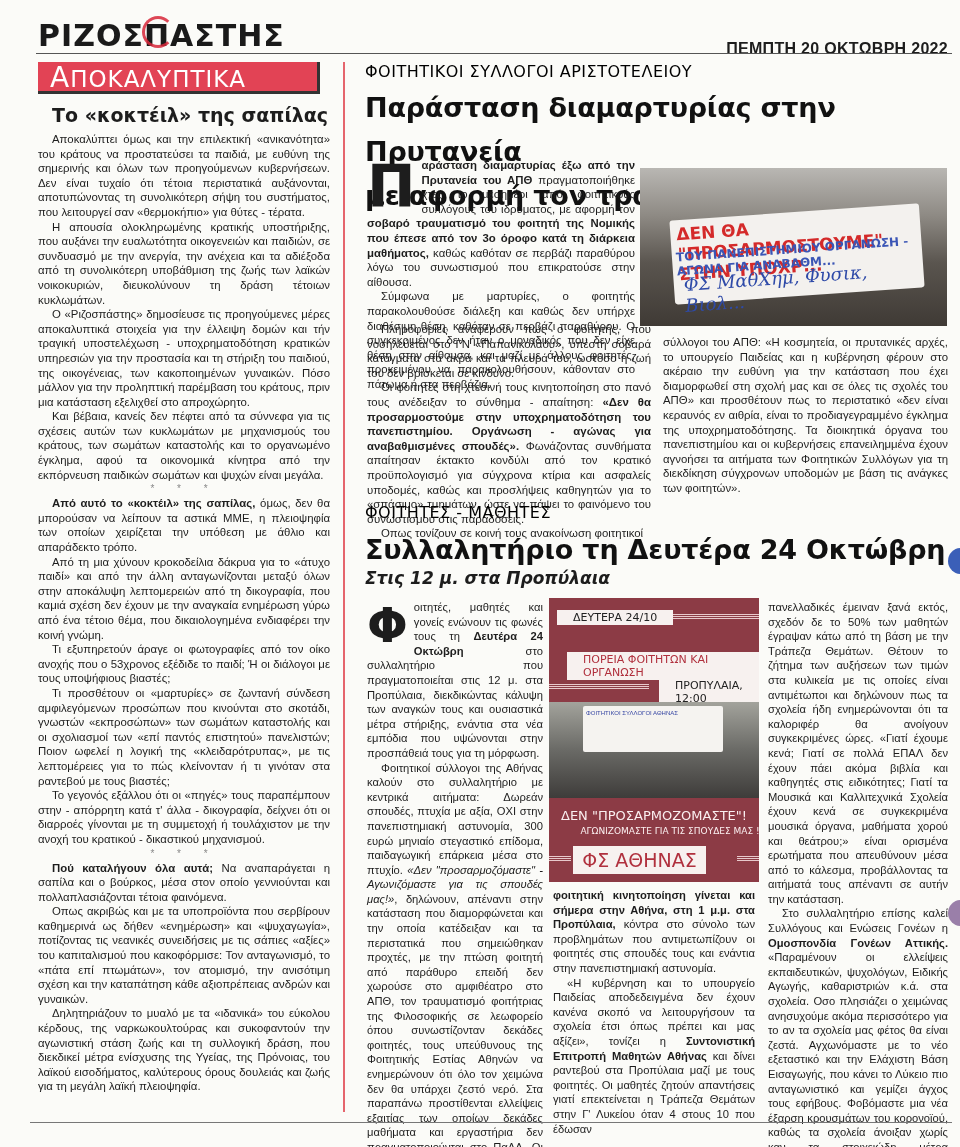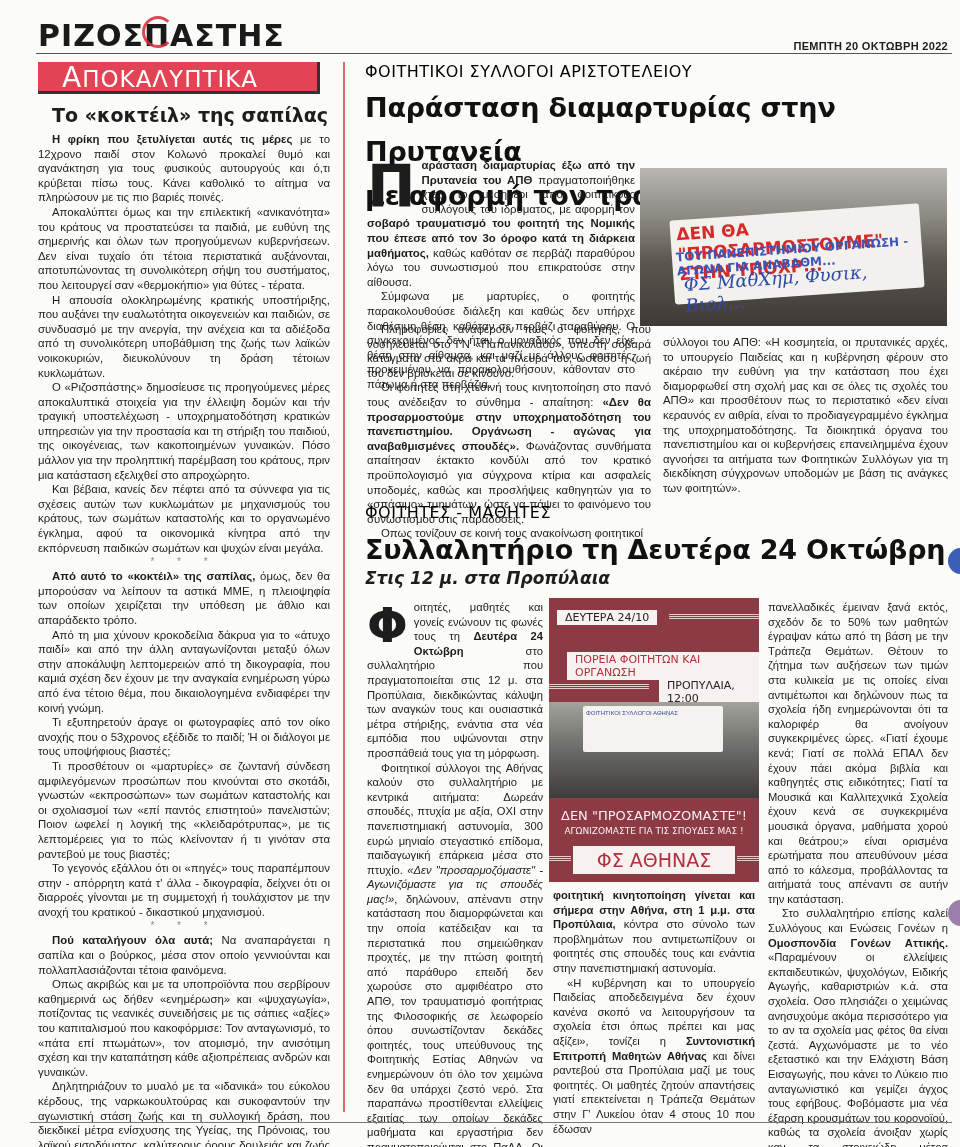--- a/index.html
+++ b/index.html
@@ -1,67 +1,66 @@
 <!DOCTYPE html>
 <html><head>
 <meta charset="utf-8">
 <style>
   html, body { margin:0; padding:0; }
   body { width:960px; height:1147px; background:#fbfbf8; position:relative; overflow:hidden; font-family:"Liberation Sans", sans-serif; color:#1d1d1d; }
   .abs { position:absolute; }
   .masthead { left:38px; top:18px; font-family:"DejaVu Sans", sans-serif; font-weight:bold; font-size:30px; letter-spacing:1px; color:#1a1a1a; }
   .masthead .star { display:inline-block; position:absolute; left:104px; top:-2px; width:26px; height:26px; border:3px solid #d8283a; border-radius:50%; border-right-color:transparent; opacity:.85; }
-  .date { right:12px; top:40px; font-size:11px; font-weight:bold; letter-spacing:.3px; }
+  .date { right:12px; top:40px; font-size:16px; font-weight:bold; letter-spacing:.3px; }
   .rule-top { left:36px; right:8px; top:53px; height:1px; background:#555; }
   .rule-bot { left:30px; right:8px; top:1122px; height:1px; background:#777; }
-  .kicker-box { left:38px; top:62px; width:282px; height:32px; background:#e24355; border-right:3px solid #333; border-bottom:3px solid #333; color:#fff; font-family:"DejaVu Sans", sans-serif; font-size:23px; letter-spacing:1px; line-height:32px; padding-left:24px; box-sizing:border-box; }
+  .kicker-box { left:38px; top:62px; width:282px; height:32px; background:#e24355; border-right:3px solid #333; border-bottom:3px solid #333; color:#fff; font-family:"DejaVu Sans", sans-serif; font-size:23px; letter-spacing:1px; line-height:32px; padding-left:12px; box-sizing:border-box; }
   .kicker-box .big { font-size:28px; }
   .vsep { left:343px; top:62px; width:2px; height:1050px; background:#e04a55; opacity:.85; }
   .left-title { left:52px; top:104px; font-family:"DejaVu Sans", sans-serif; font-weight:bold; font-size:19px; }
   .col { font-size:11.4px; line-height:14.6px; text-align:justify; }
   .col p { margin:0; text-indent:14px; }
   .col p.noind { text-indent:0; }
   .col b { font-weight:bold; }
   .stars { text-align:center; color:#888; letter-spacing:10px; font-size:10px; line-height:14px; }
   .section-label { font-family:"DejaVu Sans", sans-serif; font-size:16px; letter-spacing:.5px; color:#000000; }
   .headline { font-family:"DejaVu Sans", sans-serif; font-weight:bold; font-size:27px; line-height:44px; color:#111; letter-spacing:-.2px; }
   .subhead { font-family:"DejaVu Sans", sans-serif; font-weight:bold; font-style:italic; font-size:17px; }
   .dropcap { float:left; font-family:"DejaVu Sans", sans-serif; font-weight:bold; font-size:58px; line-height:54px; margin:2px 6px 0 0; }
   .photo1 { left:640px; top:168px; width:307px; height:158px; background:linear-gradient(180deg,#b9b7b3 0%,#8e8a84 30%,#5a554f 60%,#3f3a35 100%); overflow:hidden; }
   .banner1 { position:absolute; left:32px; top:44px; width:250px; height:84px; background:#f3f1ee; transform:rotate(-4deg); border-radius:3px; }
   .banner1 .l1 { position:absolute; left:6px; top:4px; color:#d42a2a; font-weight:bold; font-size:17px; font-family:"DejaVu Sans", sans-serif; }
   .banner1 .l2 { position:absolute; left:4px; top:30px; color:#3a55b5; font-weight:bold; font-size:12px; font-family:"DejaVu Sans", sans-serif; }
   .banner1 .l3 { position:absolute; left:10px; top:54px; color:#2e4aa8; font-size:18px; font-family:"DejaVu Serif", serif; font-style:italic; }
   .poster { left:549px; top:598px; width:210px; height:284px; background:#8c3b45; overflow:hidden; }
   .poster .stripe { position:absolute; height:6px; background:repeating-linear-gradient(180deg,#e8c9cc 0 1px,transparent 1px 2px); }
-  .poster .tag { position:absolute; background:#f7f1ef; color:#222; font-size:11px; padding:1px 8px; font-family:"DejaVu Sans", sans-serif; }
+  .poster .tag { position:absolute; background:#f7f1ef; color:#222; font-size:11px; padding:1px 16px; font-family:"DejaVu Sans", sans-serif; }
   .poster .tag.red { color:#b0303d; }
   .poster .pphoto { position:absolute; left:0; top:104px; width:210px; height:96px; background:linear-gradient(180deg,#a3a39c 0%,#6a6a66 50%,#3e3c3a 100%); }
   .poster .pbanner { position:absolute; left:34px; top:4px; width:140px; height:46px; background:#f5f3f0; border-radius:2px; font-size:6px; color:#3646a3; padding:3px; box-sizing:border-box; line-height:9px; }
   .poster .slogan { position:absolute; left:0; width:210px; text-align:center; color:#fbeff0; font-family:"DejaVu Sans", sans-serif; }
-  .poster .org { position:absolute; left:24px; top:248px; width:162px; height:28px; background:#f7f1ef; color:#b0303d; font-size:19px; text-align:center; line-height:28px; font-family:"DejaVu Sans", sans-serif; }
+  .poster .org { position:absolute; left:24px; top:248px; width:133px; height:28px; background:#f7f1ef; color:#b0303d; font-size:19px; text-align:center; line-height:28px; font-family:"DejaVu Sans", sans-serif; }
   .edge-dot { position:absolute; right:-14px; width:26px; height:26px; border-radius:50%; }
 </style>
 </head>
 <body>
 
 <div class="abs masthead">
   <span>ΡΙΖΟΣΠΑΣΤΗΣ</span>
   <span class="star"></span>
 </div>
 <div class="abs date">ΠΕΜΠΤΗ 20 ΟΚΤΩΒΡΗ 2022</div>
 <div class="abs rule-top"></div>
 
 <div class="abs kicker-box">
   <span class="big">Α</span><span>ΠΟΚΑΛΥΠΤΙΚΑ</span>
 </div>
 <div class="abs left-title">Το «κοκτέιλ» της σαπίλας</div>
 
 <div class="abs col" style="left:38px; top:132px; width:292px;">
-  <p><b>Η φρίκη που ξετυλίγεται αυτές τις μέρες</b><span> με το 12χρονο παιδί στον Κολωνό προκαλεί θυμό και αγανάκτηση για τους φυσικούς αυτουργούς και ό,τι κρύβεται πίσω τους. Κάνει καθολικό το αίτημα να πληρώσουν με τις πιο βαριές ποινές.</span></p>
   <p>Αποκαλύπτει όμως και την επιλεκτική «ανικανότητα» του κράτους να προστατεύσει τα παιδιά, με ευθύνη της σημερινής και όλων των προηγούμενων κυβερνήσεων. Δεν είναι τυχαίο ότι τέτοια περιστατικά αυξάνονται, αποτυπώνοντας τη συνολικότερη σήψη του συστήματος, που λειτουργεί σαν «θερμοκήπιο» για θύτες - τέρατα.</p>
   <p>Η απουσία ολοκληρωμένης κρατικής υποστήριξης, που αυξάνει την ευαλωτότητα οικογενειών και παιδιών, σε συνδυασμό με την ανεργία, την ανέχεια και τα αδιέξοδα από τη συνολικότερη υποβάθμιση της ζωής των λαϊκών νοικοκυριών, διευκολύνουν τη δράση τέτοιων κυκλωμάτων.</p>
   <p>Ο «Ριζοσπάστης» δημοσίευσε τις προηγούμενες μέρες αποκαλυπτικά στοιχεία για την έλλειψη δομών και τήν τραγική υποστελέχωση - υποχρηματοδότηση κρατικών υπηρεσιών για την προστασία και τη στήριξη του παιδιού, της οικογένειας, των κακοποιημένων γυναικών. Πόσο μάλλον για την προληπτική παρέμβαση του κράτους, πριν μια κατάσταση εξελιχθεί στο απροχώρητο.</p>
   <p>Και βέβαια, κανείς δεν πέφτει από τα σύννεφα για τις σχέσεις αυτών των κυκλωμάτων με μηχανισμούς του κράτους, των σωμάτων καταστολής και το οργανωμένο έγκλημα, αφού τα οικονομικά κίνητρα από την εκπόρνευση παιδικών σωμάτων και ψυχών είναι μεγάλα.</p>
   <div class="stars">* * *</div>
   <p><b>Από αυτό το «κοκτέιλ» της σαπίλας,</b><span> όμως, δεν θα μπορούσαν να λείπουν τα αστικά ΜΜΕ, η πλειοψηφία των οποίων χειρίζεται την υπόθεση με άθλιο και απαράδεκτο τρόπο.</span></p>
   <p>Από τη μια χύνουν κροκοδείλια δάκρυα για το «άτυχο παιδί» και από την άλλη ανταγωνίζονται μεταξύ όλων στην αποκάλυψη λεπτομερειών από τη δικογραφία, που καμιά σχέση δεν έχουν με την αναγκαία ενημέρωση γύρω από ένα τέτοιο θέμα, που δικαιολογημένα ενδιαφέρει την κοινή γνώμη.</p>
   <p>Τι εξυπηρετούν άραγε οι φωτογραφίες από τον οίκο ανοχής που ο 53χρονος εξέδιδε το παιδί; Ή οι διάλογοι με τους υποψήφιους βιαστές;</p>
   <p>Τι προσθέτουν οι «μαρτυρίες» σε ζωντανή σύνδεση αμφιλεγόμενων προσώπων που κινούνται στο σκοτάδι, γνωστών «εκπροσώπων» των σωμάτων καταστολής και οι σχολιασμοί των «επί παντός επιστητού» πανελιστών; Ποιον ωφελεί η λογική της «κλειδαρότρυπας», με τις λεπτομέρειες για το πώς κλείνονταν ή τι γινόταν στα ραντεβού με τους βιαστές;</p>
   <p>Το γεγονός εξάλλου ότι οι «πηγές» τους παραπέμπουν στην - απόρρητη κατά τ' άλλα - δικογραφία, δείχνει ότι οι διαρροές γίνονται με τη συμμετοχή ή τουλάχιστον με την ανοχή του κρατικού - δικαστικού μηχανισμού.</p>
@@ -114,21 +113,21 @@
 <div class="abs poster">
   <div class="stripe" style="left:120px; top:16px; width:90px;"></div>
   <div class="tag" style="left:8px; top:12px;">ΔΕΥΤΕΡΑ 24/10</div>
   <div class="tag red" style="left:18px; top:54px;">ΠΟΡΕΙΑ ΦΟΙΤΗΤΩΝ ΚΑΙ ΟΡΓΑΝΩΣΗ</div>
   <div class="stripe" style="left:0; top:86px; width:100px;"></div>
   <div class="tag" style="left:110px; top:80px;">ΠΡΟΠΥΛΑΙΑ, 12:00</div>
   <div class="pphoto">
     <div class="pbanner">ΦΟΙΤΗΤΙΚΟΙ ΣΥΛΛΟΓΟΙ ΑΘΗΝΑΣ</div>
   </div>
   <div class="slogan" style="top:210px; font-size:13px;">ΔΕΝ "ΠΡΟΣΑΡΜΟΖΟΜΑΣΤΕ"!</div>
-  <div class="slogan" style="top:228px; font-size:9px;">ΑΓΩΝΙΖΟΜΑΣΤΕ ΓΙΑ ΤΙΣ ΣΠΟΥΔΕΣ ΜΑΣ !</div>
+  <div class="slogan" style="top:228px; font-size:9px;padding-left:16px;">ΑΓΩΝΙΖΟΜΑΣΤΕ ΓΙΑ ΤΙΣ ΣΠΟΥΔΕΣ ΜΑΣ !</div>
   <div class="stripe" style="left:0; top:258px; width:22px;"></div>
   <div class="org">ΦΣ ΑΘΗΝΑΣ</div>
   <div class="stripe" style="left:188px; top:258px; width:22px;"></div>
 </div>
 
 <div class="abs col" style="left:553px; top:888px; width:202px; font-size:11.2px;">
   <p class="noind"><b>φοιτητική κινητοποίηση γίνεται και σήμερα στην Αθήνα, στη 1 μ.μ. στα Προπύλαια,</b><span> κόντρα στο σύνολο των προβλημάτων που αντιμετωπίζουν οι φοιτητές στις σπουδές τους και ενάντια στην πανεπιστημιακή αστυνομία.</span></p>
   <p><span>«Η κυβέρνηση και το υπουργείο Παιδείας αποδεδειγμένα δεν έχουν κανένα σκοπό να λειτουργήσουν τα σχολεία έτσι όπως πρέπει και μας αξίζει», τονίζει η </span><b>Συντονιστική Επιτροπή Μαθητών Αθήνας</b><span> και δίνει ραντεβού στα Προπύλαια μαζί με τους φοιτητές. Οι μαθητές ζητούν απαντήσεις γιατί επεκτείνεται η Τράπεζα Θεμάτων στην Γ' Λυκείου όταν 4 στους 10 που έδωσαν</span></p>
 </div>
 

